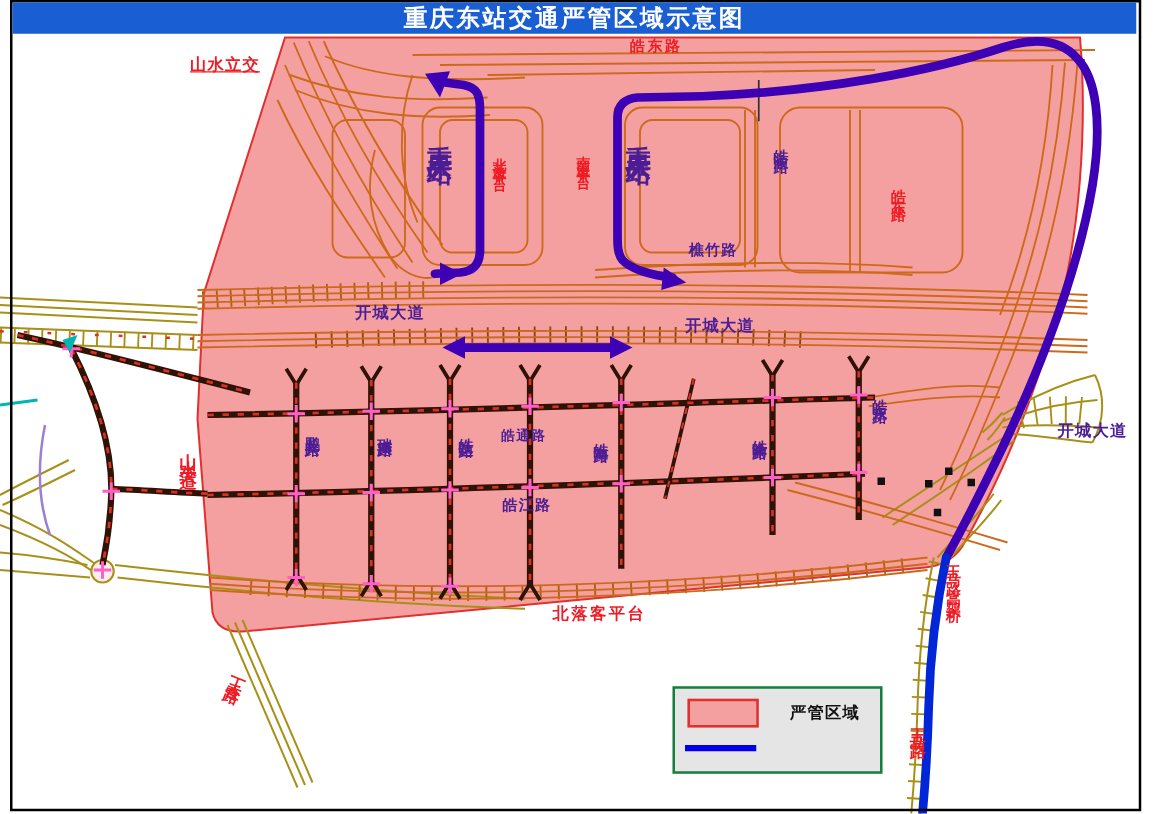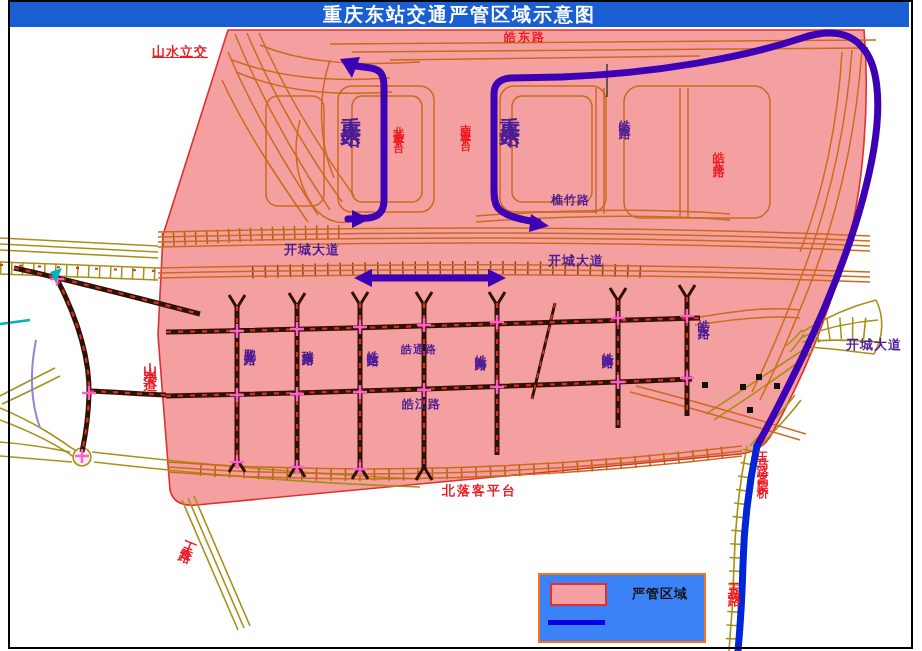--- a/index.html
+++ b/index.html
@@ -8,22 +8,22 @@
   #frame{position:absolute;left:8px;top:0;width:901px;height:645px;border:2px solid #000;pointer-events:none;}
   #titlebar{position:absolute;left:10px;top:2px;width:899px;height:25px;background:#1A5ED4;
     display:flex;align-items:center;justify-content:center;}
   #titlebar .t{color:#fff;font-weight:bold;font-size:19px;letter-spacing:2px;}
   #mapsvg{position:absolute;left:0;top:0;}
   #label-layer{position:absolute;left:0;top:0;width:922px;height:651px;pointer-events:none;}
   .maplabel{position:absolute;line-height:1.06;white-space:nowrap;}
   .maplabel.vert{writing-mode:vertical-rl;text-orientation:upright;}
   .maplabel.red{color:#EE1C25;} .maplabel.blk{color:#4c1d95;}
   .maplabel.bold{font-weight:bold;}
-  #legend{position:absolute;left:538px;top:573px;width:168px;height:70px;background:#3b82f6;
-    border:2px solid #f97316;box-sizing:border-box;}
+  #legend{position:absolute;left:538px;top:549px;width:168px;height:70px;background:#e5e5e5;
+    border:2px solid #15803d;box-sizing:border-box;}
   #leg-swatch{position:absolute;left:10px;top:8px;width:57px;height:23px;background:#F5A0A0;border:2px solid #E03030;box-sizing:border-box;}
   #leg-line{position:absolute;left:8px;top:45px;width:57px;height:5px;background:#0000E6;}
   .leg-label{position:absolute;left:92px;color:#111;font-size:13px;font-weight:bold;letter-spacing:1px;}
 </style>
 </head>
 <body>
 
 <div id="stage">
 
   <svg id="mapsvg" width="922" height="651" viewBox="0 0 922 651">

